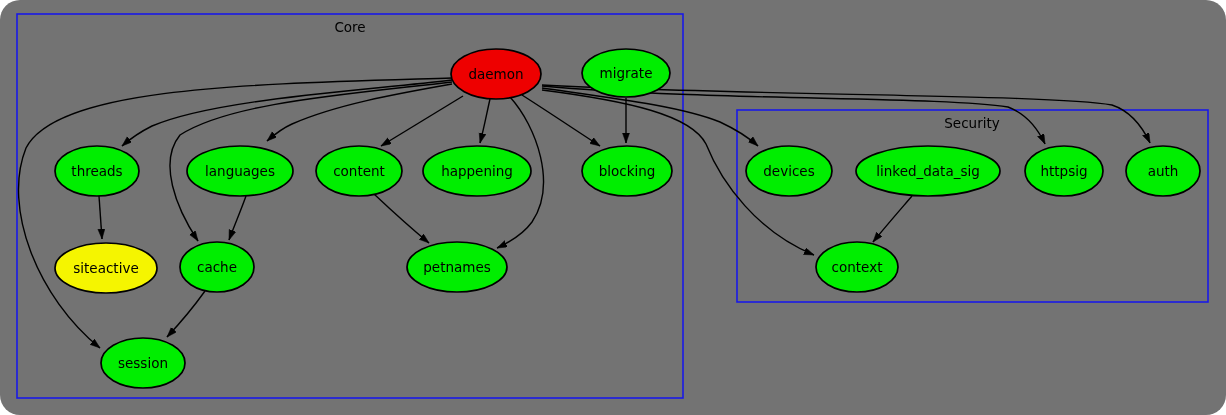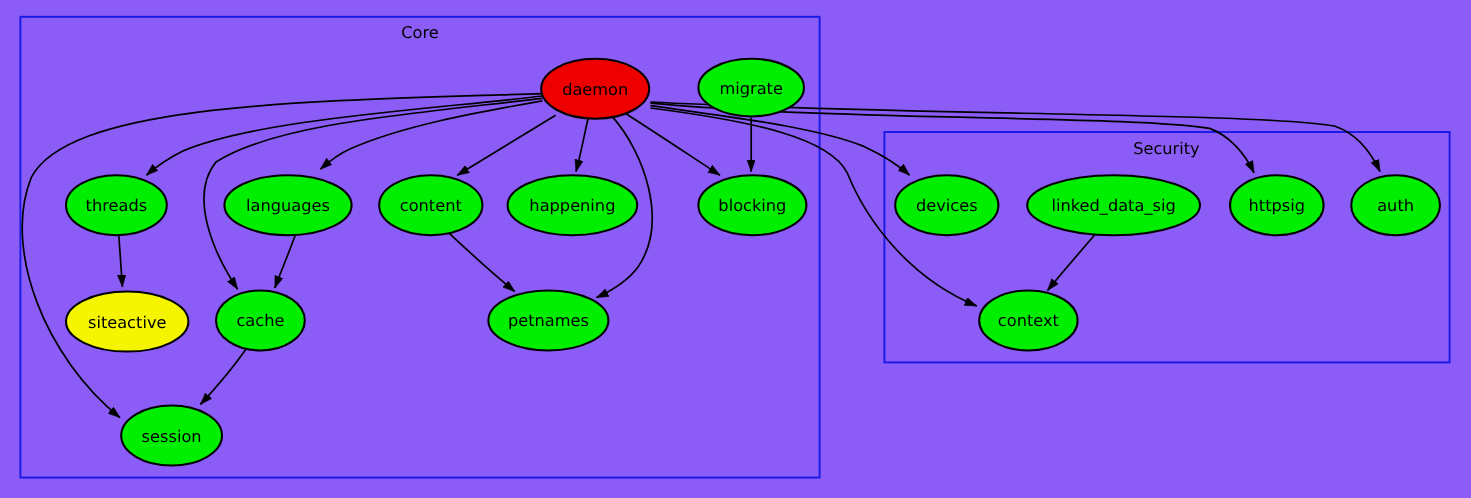--- a/index.html
+++ b/index.html
@@ -5,21 +5,22 @@
   html, body {
     margin: 0;
     padding: 0;
     background: #ffffff;
     font-family: "DejaVu Sans", sans-serif;
   }
   .canvas-wrap {
     position: relative;
     width: 1226px;
     height: 415px;
-    background: #8b5cf6;
+    background: #737373;
+    border-radius: 20px;
   }
   svg text {
     font-family: "DejaVu Sans", sans-serif;
     font-size: 13.5px;
     fill: #000000;
   }
   svg .cluster-rect {
     fill: none;
     stroke-width: 1.6px;
   }

